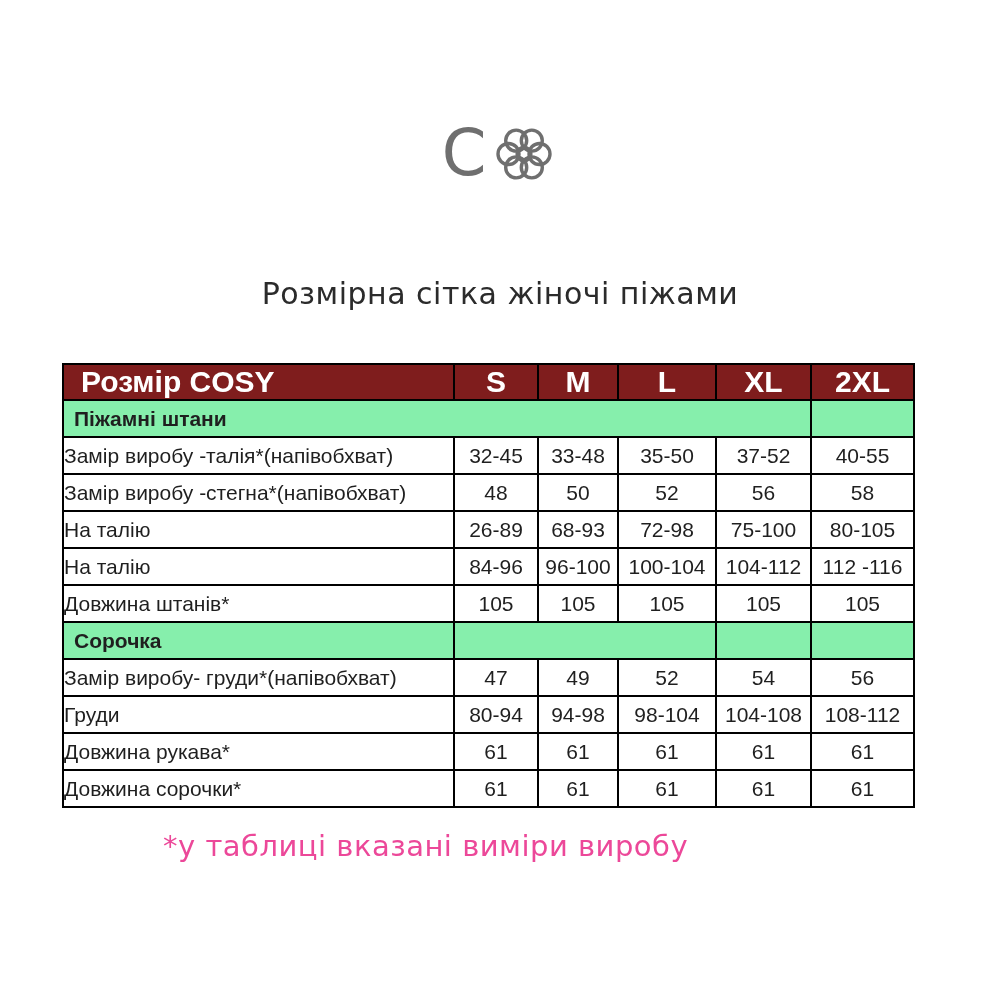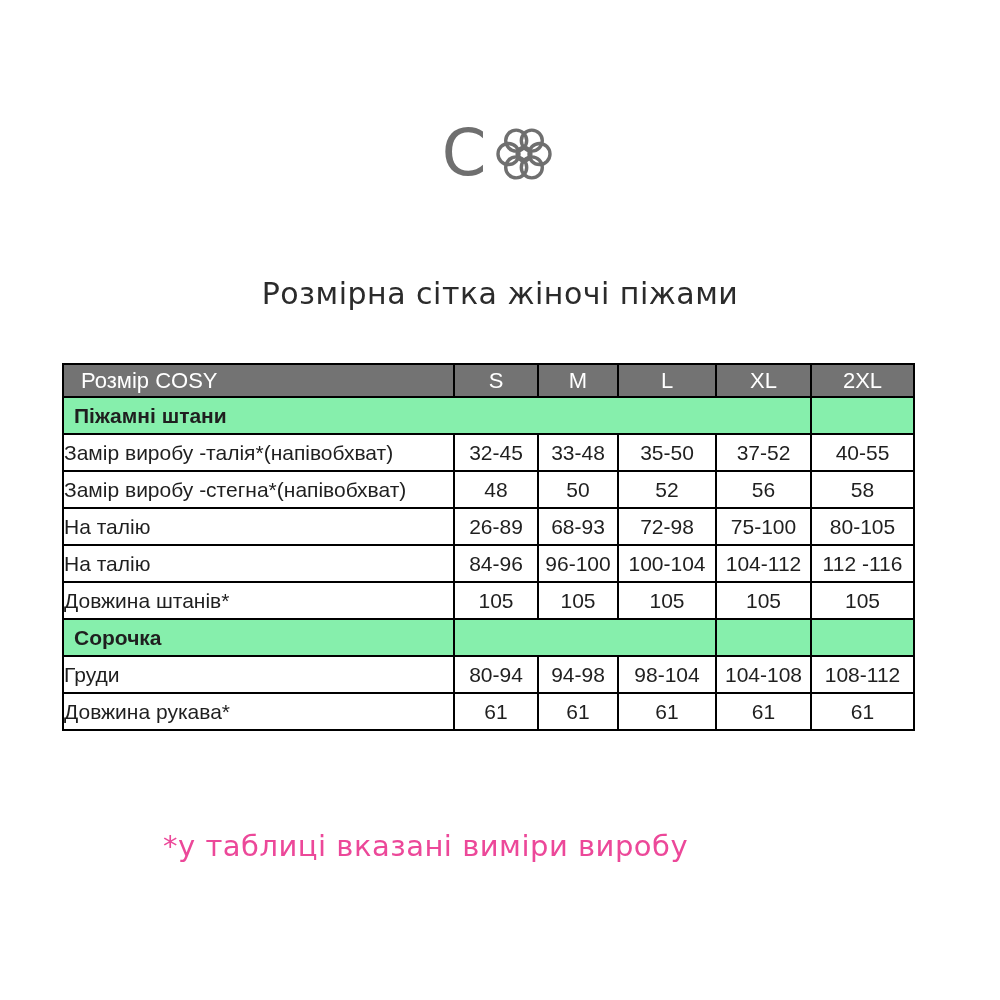--- a/index.html
+++ b/index.html
@@ -70,25 +70,25 @@
     overflow: hidden;
   }
   td.label {
     text-align: left;
     padding-left: 13px;
   }
   td.val {
     text-align: center;
   }
   tr.header-row td {
-    background: #737373;
+    background: #7f1d1d;
     color: #ffffff;
-    font-weight: normal;
+    font-weight: bold;
     height: 31px;
-    font-size: 22px;
+    font-size: 30px;
   }
   tr.header-row td.label {
     padding-left: 17px;
   }
   tr.section-row td {
     background: #86efac;
     font-weight: bold;
     text-align: left;
     padding-left: 10px;
   }
@@ -196,37 +196,53 @@
       <td class="val">105</td>
     </tr>
 
     <tr class="section-row">
       <td>Сорочка</td>
       <td colspan="3"></td>
       <td></td>
       <td></td>
     </tr>
 
+    <tr>
+      <td class="label">Замір виробу- груди*(напівобхват)</td>
+      <td class="val">47</td>
+      <td class="val">49</td>
+      <td class="val">52</td>
+      <td class="val">54</td>
+      <td class="val">56</td>
+    </tr>
 
     <tr>
       <td class="label">Груди</td>
       <td class="val">80-94</td>
       <td class="val">94-98</td>
       <td class="val">98-104</td>
       <td class="val">104-108</td>
       <td class="val">108-112</td>
     </tr>
 
     <tr>
       <td class="label">Довжина рукава*</td>
       <td class="val">61</td>
       <td class="val">61</td>
       <td class="val">61</td>
       <td class="val">61</td>
       <td class="val">61</td>
     </tr>
 
+    <tr>
+      <td class="label">Довжина сорочки*</td>
+      <td class="val">61</td>
+      <td class="val">61</td>
+      <td class="val">61</td>
+      <td class="val">61</td>
+      <td class="val">61</td>
+    </tr>
   </tbody>
     </table>
 
   <div class="footnote">*у таблиці вказані виміри виробу</div>
 
 </div>
 
 </body></html>

